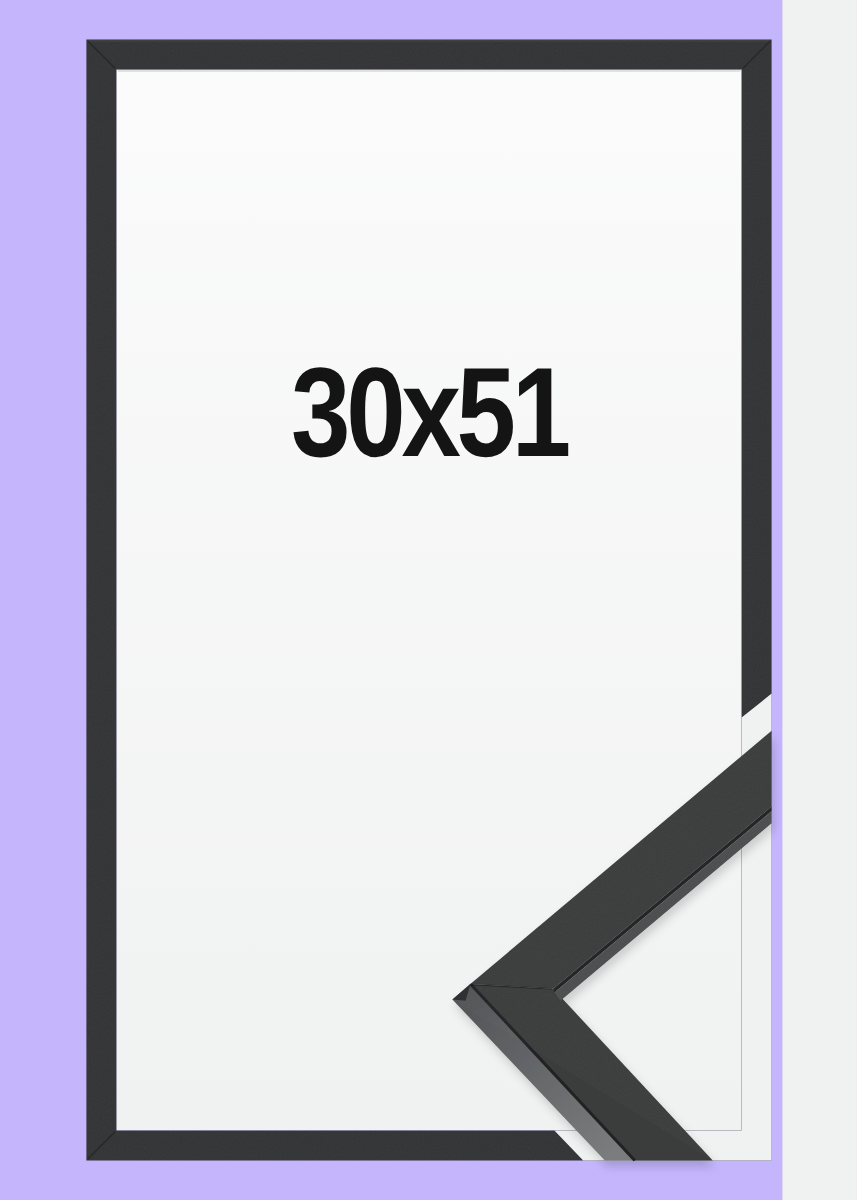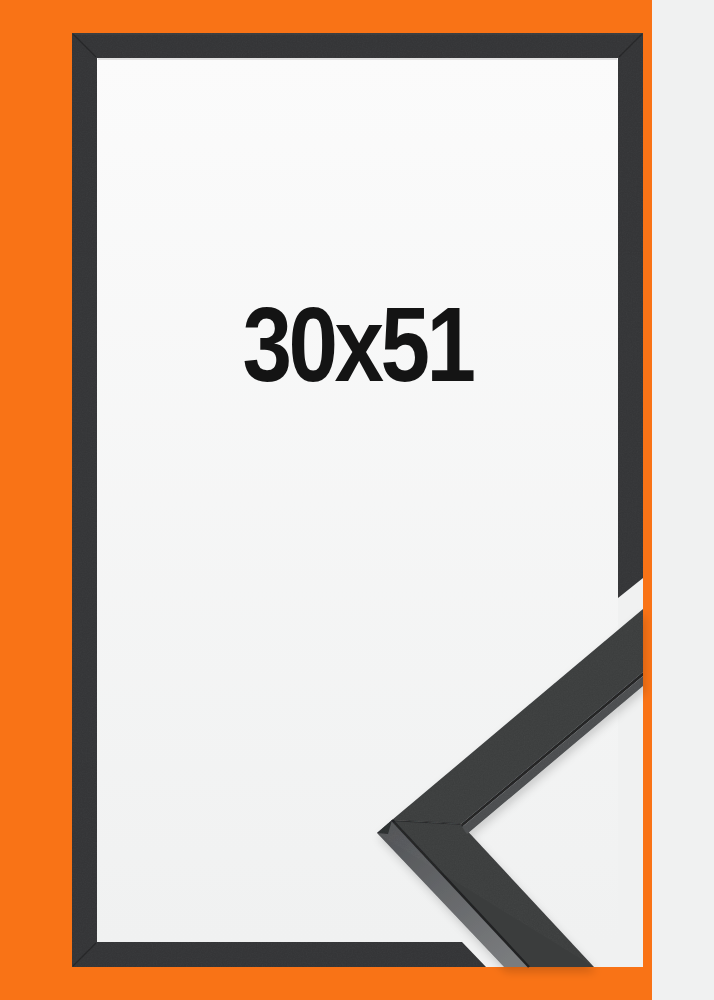--- a/index.html
+++ b/index.html
@@ -6,21 +6,21 @@
     margin: 0;
     padding: 0;
     background: #f0f1f1;
     font-family: "Liberation Sans", sans-serif;
   }
   .stage {
     position: relative;
     width: 652px;
     height: 1000px;
     overflow: hidden;
-    background: #f97316;
+    background: #c4b5fd;
   }
   .frame-svg {
     position: absolute;
     left: 0;
     top: 0;
     display: block;
   }
   .size-label {
     position: absolute;
     left: 72px;

